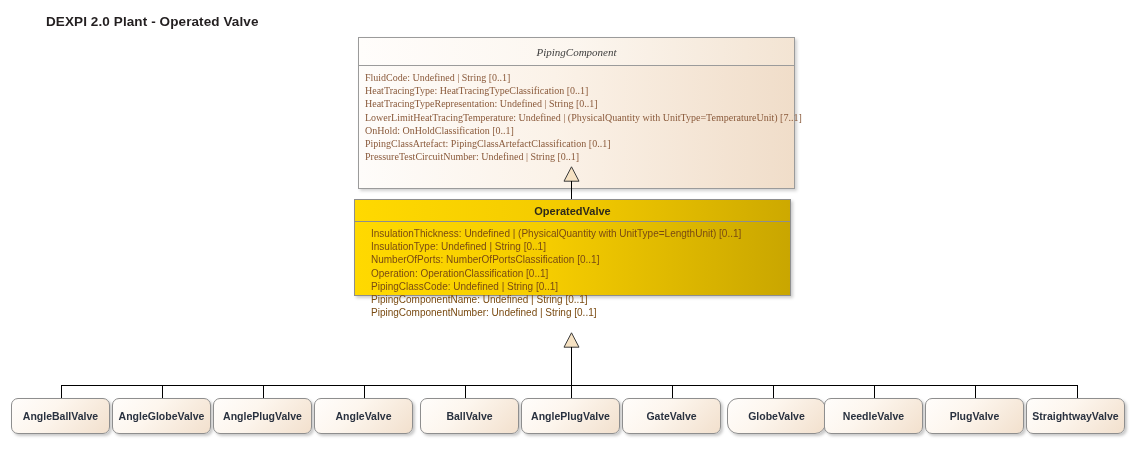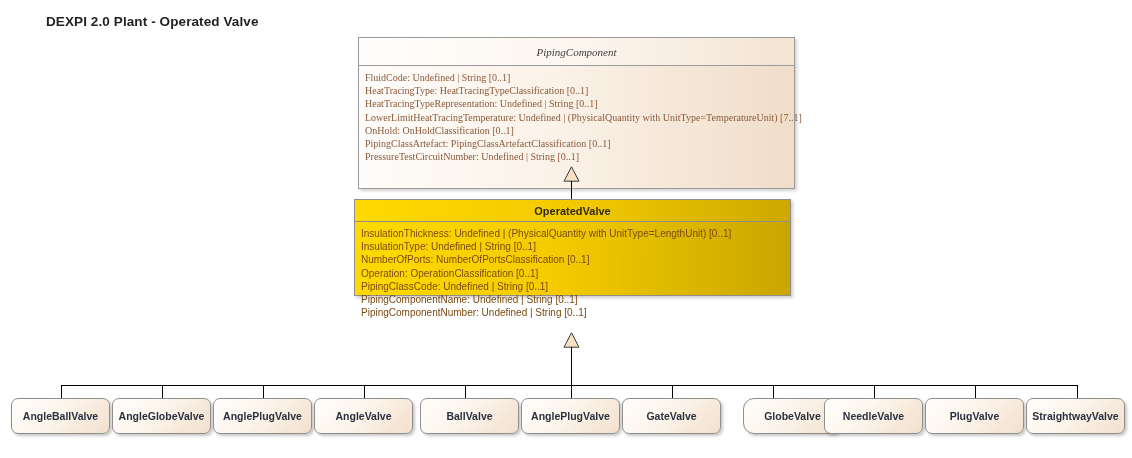--- a/index.html
+++ b/index.html
@@ -83,21 +83,21 @@
     box-shadow: 2px 2px 3px rgba(0,0,0,0.20);
   }
   #operated-valve .class-header {
     height: 22px;
     font-weight: bold;
     font-style: normal;
     color: #2e2a1a;
     background: linear-gradient(to right, #ffd900 0%, #f3ca00 50%, #cda900 100%);
     border-bottom: 1px solid #8e8e8e;
   }
-  #operated-valve .attr-line { color: #7a4b12; }
+  #operated-valve .attr-line { color: #7a4b12; margin-left: 10px; }
 
   
   .leaf-box {
     position: absolute;
     top: 398px;
     width: 99px;
     height: 36px;
     border: 1px solid #8e8e8e;
     border-radius: 7px;
     background: linear-gradient(135deg, #fffdfb 0%, #fdf6ee 40%, #f2e0cd 100%);
@@ -201,21 +201,21 @@
   </div>
 <div class="leaf-box" style="left:420px;">
     <span class="leaf-label">BallValve</span>
   </div>
 <div class="leaf-box" style="left:521px;">
     <span class="leaf-label">AnglePlugValve</span>
   </div>
 <div class="leaf-box" style="left:622px;">
     <span class="leaf-label">GateValve</span>
   </div>
-<div class="leaf-box" style="left:743px;border-radius:11px;">
+<div class="leaf-box" style="left:727px;border-radius:11px;">
     <span class="leaf-label">GlobeValve</span>
   </div>
 <div class="leaf-box" style="left:824px;">
     <span class="leaf-label">NeedleValve</span>
   </div>
 <div class="leaf-box" style="left:925px;">
     <span class="leaf-label">PlugValve</span>
   </div>
 <div class="leaf-box" style="left:1026px;">
     <span class="leaf-label">StraightwayValve</span>

